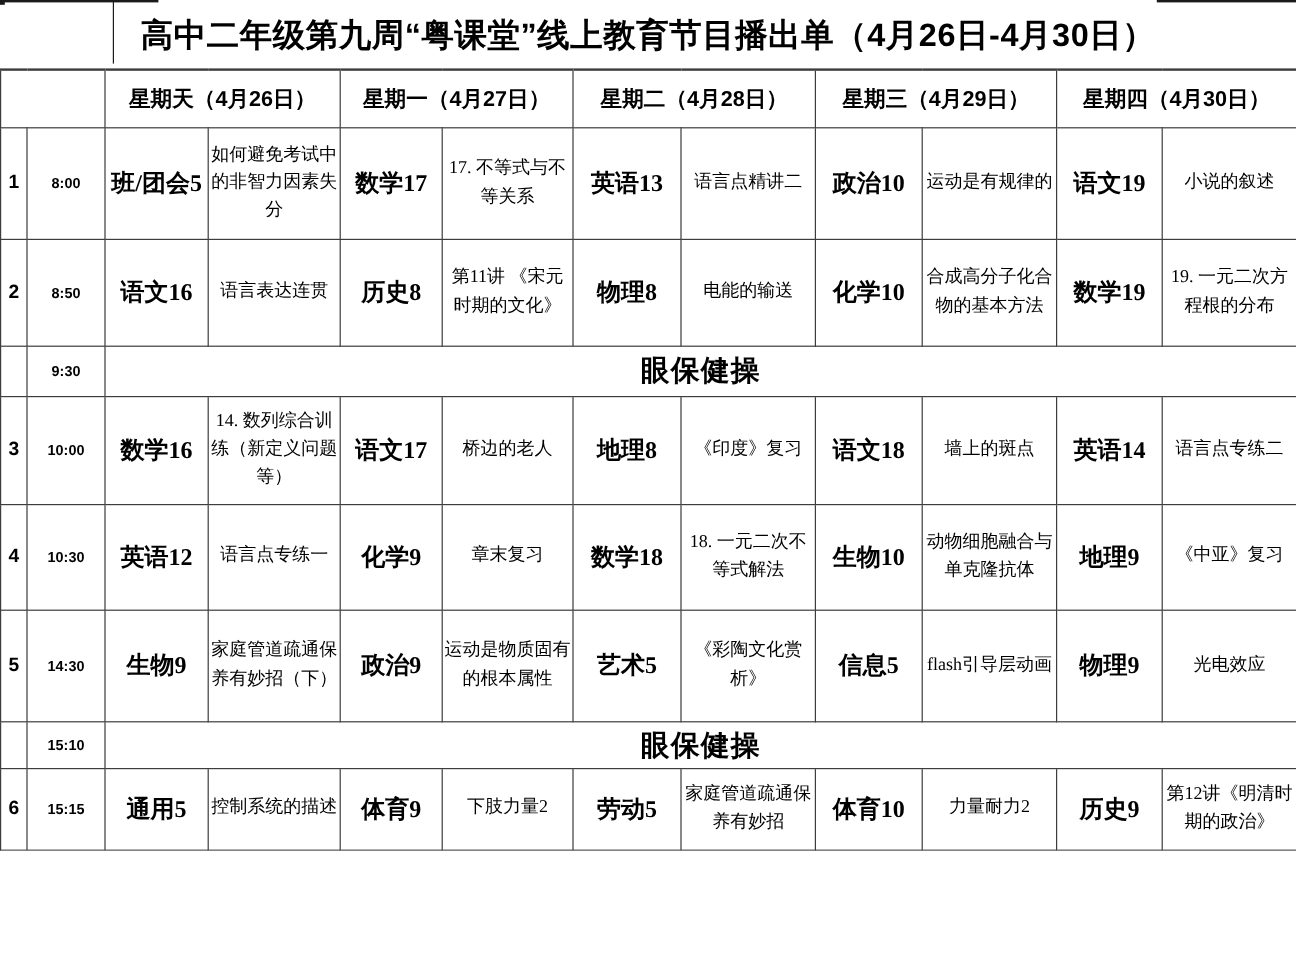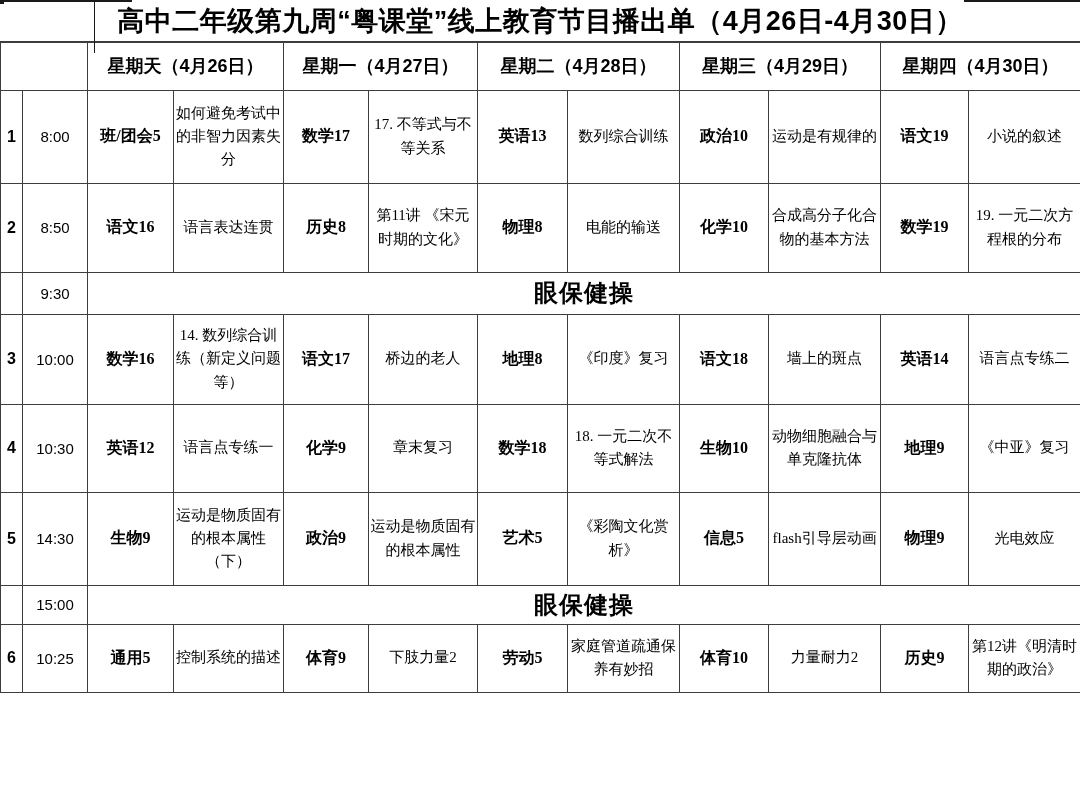--- a/index.html
+++ b/index.html
@@ -12,21 +12,21 @@
     color:#000;
   }
   
   .artifact{position:absolute;background:#1a1a1a;}
   .art-top-left{left:0;top:0;width:132px;height:2px;}
   .art-top-right{left:964px;top:0;width:116px;height:2px;}
   .art-corner{left:0;top:0;width:4px;height:4px;}
   .art-vstub{left:94px;top:0;width:1px;height:53px;}
 
   .title-row{
-    height:41px;
+    height:57px;
     display:flex;align-items:center;justify-content:center;
     font-size:27px;font-weight:700;
     letter-spacing:0.5px;
     white-space:nowrap;
   }
 
   table.sched{
     width:1080px;
     border-collapse:collapse;
     table-layout:fixed;
@@ -34,25 +34,25 @@
   table.sched td{
     border:1px solid #3d3d3d;
     text-align:center;vertical-align:middle;
     padding:0;
     overflow:hidden;
   }
   tr.hdr td{border-top:2px solid #3d3d3d;}
   td.dbl{border-left:3px double #3d3d3d;}
 
   td.num{font-size:16px;font-weight:700;}
-  td.time{font-size:15px;font-weight:400;letter-spacing:0;}
+  td.time{font-size:12px;font-weight:700;letter-spacing:0;}
   td.dayhead{font-size:18px;font-weight:700;}
   td.subj{
     font-family:"Liberation Serif",serif;
-    font-size:16px;font-weight:700;
+    font-size:20px;font-weight:700;
   }
   td.topic{
     font-family:"Liberation Serif",serif;
     font-size:15px;font-weight:400;
     padding:2px 8px;
     line-height:1.55;
   }
   td.band{font-size:24px;font-weight:700;letter-spacing:1px;}
 
   .bottom-filler{height:7px;background:#fff;}
@@ -96,21 +96,21 @@
     </tr>
 
     <tr style="height:93px">
       <td class="num">1</td>
       <td class="time">8:00</td>
       <td class="subj dbl">班/团会5</td>
       <td class="topic">如何避免考试中的非智力因素失分</td>
       <td class="subj">数学17</td>
       <td class="topic">17. 不等式与不等关系</td>
       <td class="subj">英语13</td>
-      <td class="topic">数列综合训练</td>
+      <td class="topic">语言点精讲二</td>
       <td class="subj">政治10</td>
       <td class="topic">运动是有规律的</td>
       <td class="subj">语文19</td>
       <td class="topic">小说的叙述</td>
     </tr>
 
     <tr style="height:89px">
       <td class="num">2</td>
       <td class="time">8:50</td>
       <td class="subj dbl">语文16</td>
@@ -160,40 +160,40 @@
       <td class="topic">动物细胞融合与单克隆抗体</td>
       <td class="subj">地理9</td>
       <td class="topic">《中亚》复习</td>
     </tr>
 
 
     <tr style="height:93px">
       <td class="num">5</td>
       <td class="time">14:30</td>
       <td class="subj dbl">生物9</td>
-      <td class="topic">运动是物质固有的根本属性（下）</td>
+      <td class="topic">家庭管道疏通保养有妙招（下）</td>
       <td class="subj">政治9</td>
       <td class="topic">运动是物质固有的根本属性</td>
       <td class="subj">艺术5</td>
       <td class="topic">《彩陶文化赏析》</td>
       <td class="subj">信息5</td>
       <td class="topic">flash引导层动画</td>
       <td class="subj">物理9</td>
       <td class="topic">光电效应</td>
     </tr>
 
     <tr style="height:39px">
       <td class="num"></td>
-      <td class="time">15:00</td>
+      <td class="time">15:10</td>
       <td colspan="10" class="band dbl">眼保健操</td>
     </tr>
 
     <tr style="height:68px">
       <td class="num">6</td>
-      <td class="time">10:25</td>
+      <td class="time">15:15</td>
       <td class="subj dbl">通用5</td>
       <td class="topic">控制系统的描述</td>
       <td class="subj">体育9</td>
       <td class="topic">下肢力量2</td>
       <td class="subj">劳动5</td>
       <td class="topic">家庭管道疏通保养有妙招</td>
       <td class="subj">体育10</td>
       <td class="topic">力量耐力2</td>
       <td class="subj">历史9</td>
       <td class="topic">第12讲《明清时期的政治》</td>

